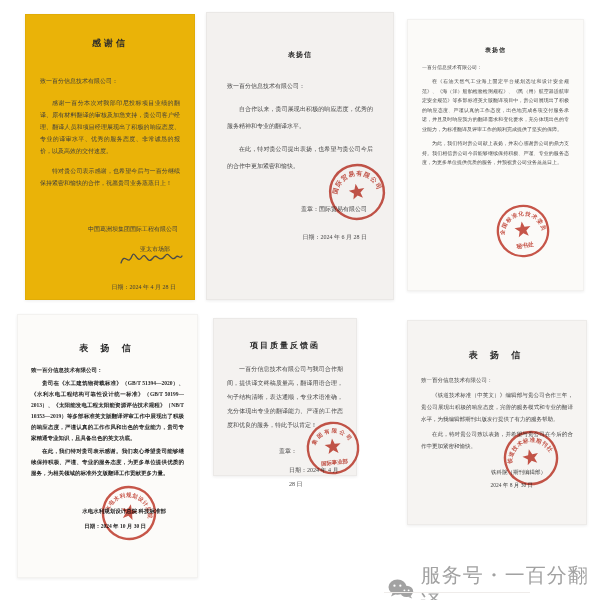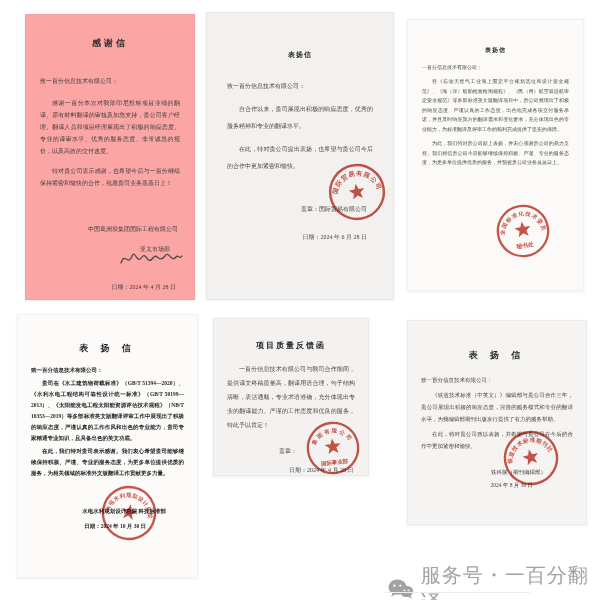--- a/index.html
+++ b/index.html
@@ -7,21 +7,21 @@
   .doc{position:absolute;box-sizing:border-box;color:#3d3d3d;
     border:1px solid rgba(0,0,0,0.035);box-shadow:0 1px 3px rgba(0,0,0,0.07);}
   .doc h2{text-align:center;font-weight:bold;color:#2b2b2b;margin:0;}
   .greet{margin:0;}
   .para{margin:0;text-indent:2em;text-align:justify;}
   .sig{text-align:right;margin:0;}
   .date{text-align:right;margin:0;}
   .stamp{position:absolute;opacity:.85;mix-blend-mode:multiply;pointer-events:none;}
 
   
-  .d1{left:25px;top:14px;width:170px;height:286px;background:#fca5a5;padding:22px 14px 0;
+  .d1{left:25px;top:14px;width:170px;height:286px;background:#eab308;padding:22px 14px 0;
       font-size:6px;line-height:12px;}
   .d1 h2{font-size:9px;letter-spacing:3px;margin-bottom:26px;}
   .d1 .greet{margin-bottom:10px;}
   .d1 .para{margin-top:8px;}
   .d1 .sigblock{margin-top:34px;}
   .d1 .sig{padding-right:2px;}
   .d1 .sig2{text-align:right;padding-right:10px;margin-top:8px;}
   .d1 .scribble{position:absolute;right:10px;top:232px;}
   .d1 .date{padding-right:4px;margin-top:26px;}
 
@@ -44,21 +44,21 @@
   
   .d4{left:17px;top:314px;width:181px;height:264px;background:#fcfbf9;padding:28px 13px 0;
       font-size:5.5px;line-height:11px;font-weight:bold;color:#262626;}
   .d4 h2{font-size:9px;letter-spacing:5px;margin-bottom:11px;}
   .d4 .para{margin-top:2px;}
   .d4 .sig{margin-top:27px;padding-right:18px;}
   .d4 .date{margin-top:4px;padding-right:38px;}
   .d4 .stamp{left:81px;top:168px;}
 
   
-  .d5{left:213px;top:318px;width:156px;height:158px;background:#f4f2f0;padding:20px 13px 0;
+  .d5{left:213px;top:318px;width:144px;height:158px;background:#f4f2f0;padding:20px 13px 0;
       font-size:6px;line-height:14px;color:#474747;}
   .d5 h2{font-size:8px;letter-spacing:2px;margin-bottom:9px;}
   .d5 .sig{text-align:left;margin:12px 0 0 52px;}
   .d5 .date{text-align:left;margin:5px 0 0 62px;}
   .d5 .stamp{left:90px;top:100px;}
 
   
   .d6{left:407px;top:320px;width:180px;height:205px;background:#f6f4f2;padding:28px 13px 0;
       font-size:5.5px;line-height:12px;color:#454545;}
   .d6 h2{font-size:9px;letter-spacing:5px;margin-bottom:13px;}

